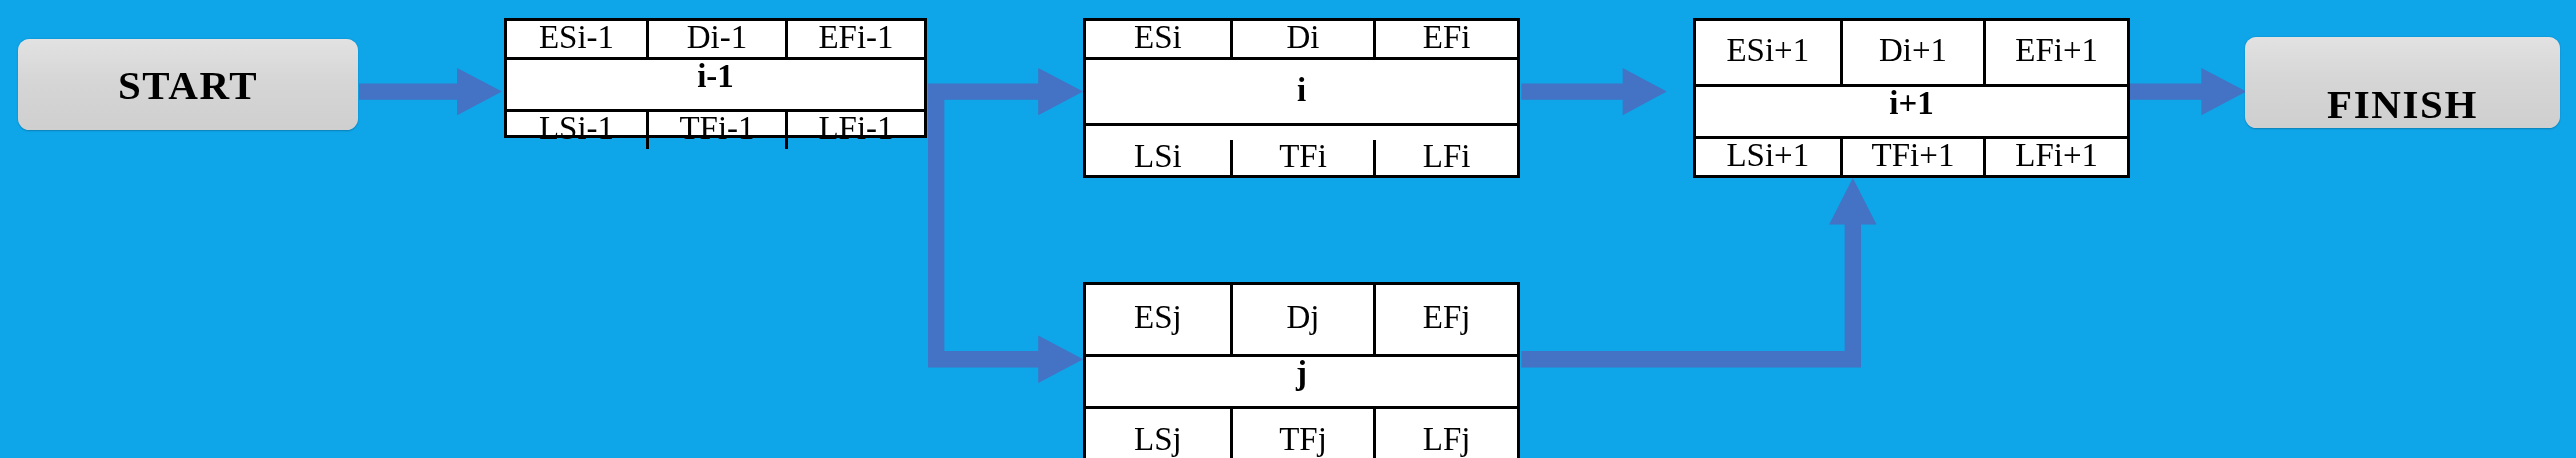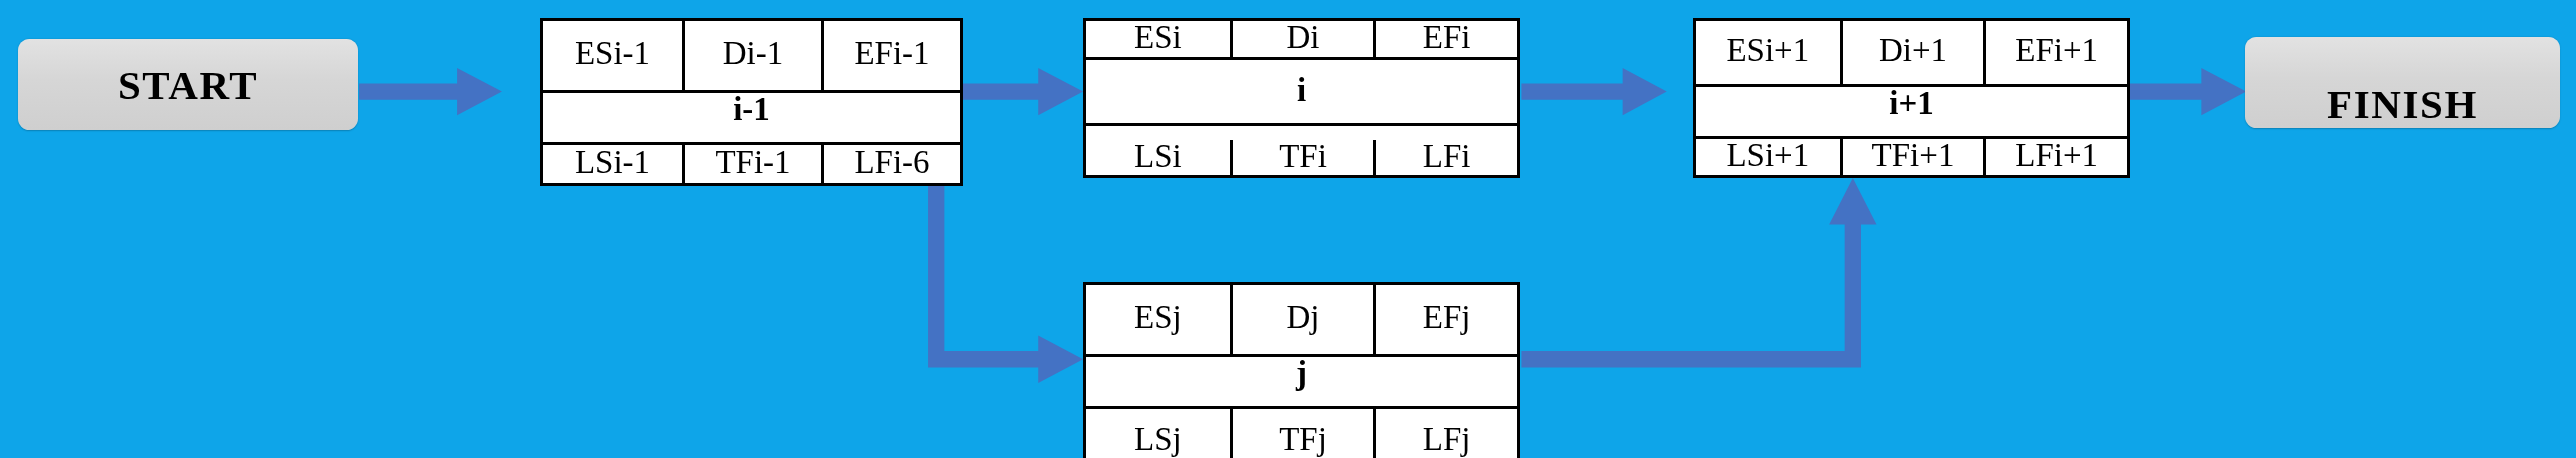--- a/index.html
+++ b/index.html
@@ -45,21 +45,21 @@
     padding-bottom:3.3px;
   }
   .node .row-top .cell + .cell,
   .node .row-bot .cell + .cell{border-left:3.3px solid #000000;}
   .node .name-cell{
     flex:1 1 100%;
     display:flex;align-items:center;justify-content:center;
     font-size:33px;font-weight:bold;line-height:1;padding-bottom:16px;
   }
 
-  #node-i-1{left:504px;top:18px;width:423px;height:168px;margin-left:36px;}
+  #node-i-1{left:504px;top:18px;width:423px;height:120px;}
   #node-i  {left:1083px;top:18px;width:437px;height:160px;gap:14px;}
   #node-i1 {left:1665px;top:18px;width:437px;height:160px;margin-left:28px;}
   #node-j  {left:1083px;top:282px;width:437px;height:194px;}
 
   
   #arrow-layer{position:absolute;left:0;top:0;width:2576px;height:459px;pointer-events:none;}
 </style>
 </head>
 <body>
 
@@ -113,21 +113,21 @@
       <div class="cell">ESi-1</div>
       <div class="cell">Di-1</div>
       <div class="cell">EFi-1</div>
     </div>
     <div class="row row-mid">
       <div class="name-cell">i-1</div>
     </div>
     <div class="row row-bot">
       <div class="cell">LSi-1</div>
       <div class="cell">TFi-1</div>
-      <div class="cell">LFi-6</div>
+      <div class="cell">LFi-1</div>
     </div>
   </div>
 
   <div class="node" id="node-i">
     <div class="row row-top">
       <div class="cell">ESi</div>
       <div class="cell">Di</div>
       <div class="cell">EFi</div>
     </div>
     <div class="row row-mid">

